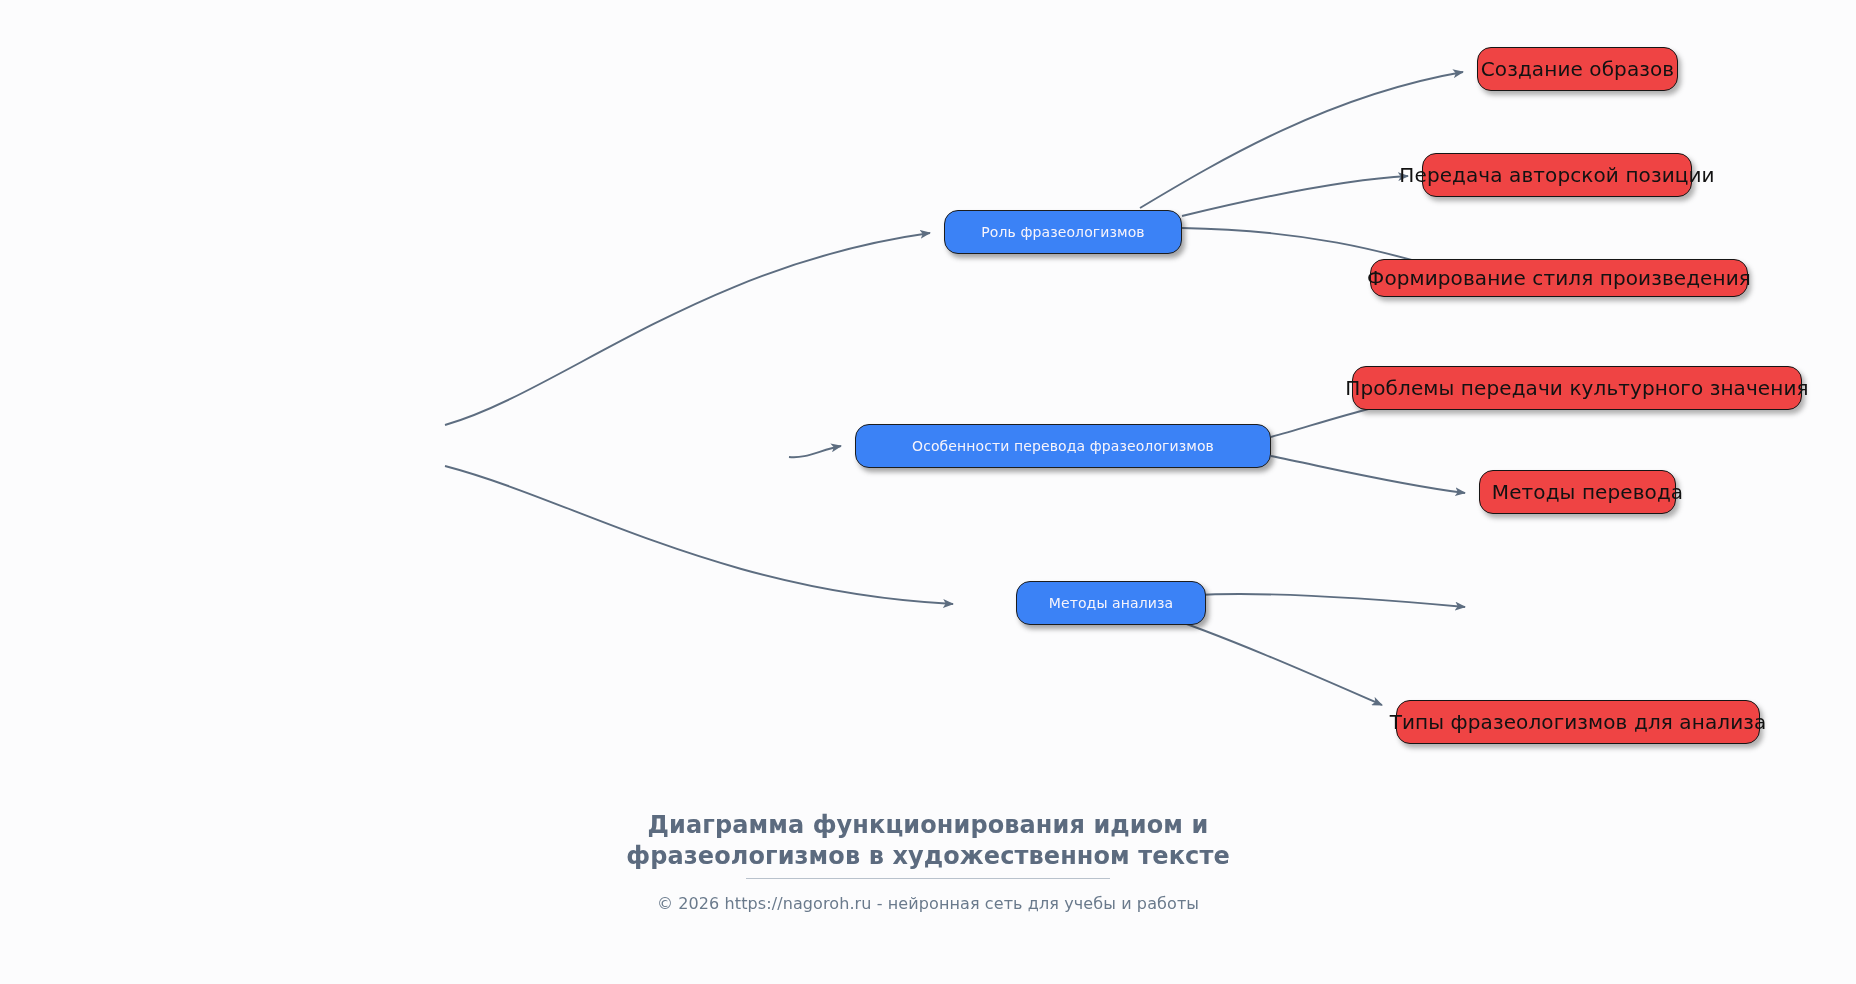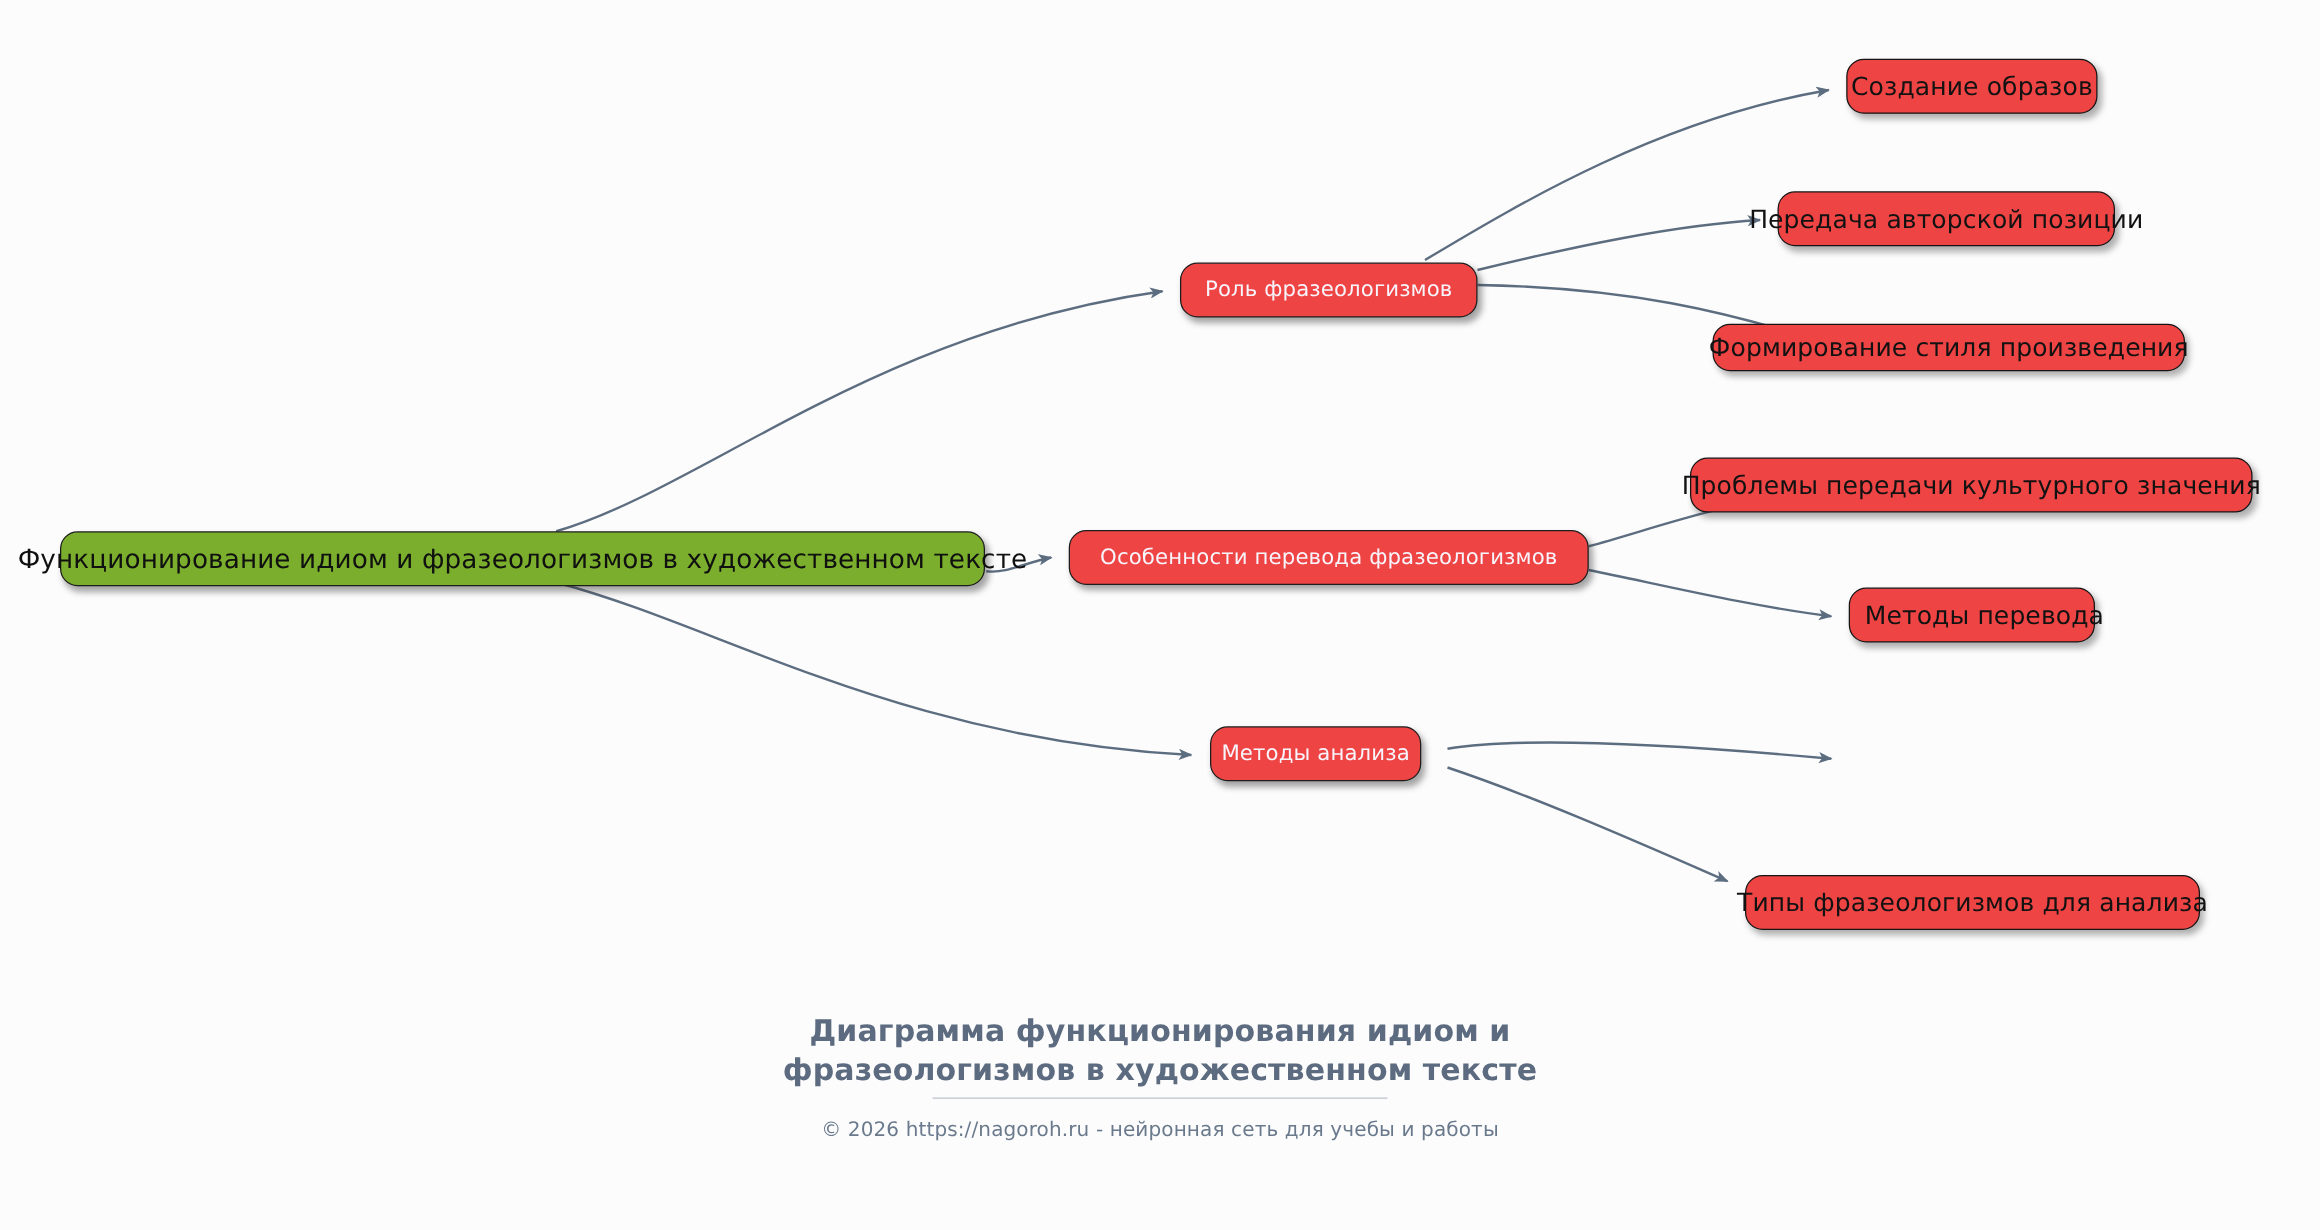--- a/index.html
+++ b/index.html
@@ -44,24 +44,24 @@
   
   .node.root {
     background: #7aae2c;
     border: 1.6px solid #1d1d1d;
     color: #101010;
     font-size: 21px;
     box-shadow: 3px 4px 5px rgba(40, 40, 40, 0.42);
   }
   
   .node.branch {
-    background: #ef4444;
+    background: #3b82f6;
     border: 1.6px solid #1d1d1d;
     color: #f7f4fb;
-    font-size: 17px;
+    font-size: 14px;
     box-shadow: 3px 4px 5px rgba(40, 40, 40, 0.42);
   }
   
   .node.leaf {
     background: #ef4444;
     border: 1.6px solid #151515;
     color: #121212;
     font-size: 20px;
     box-shadow: 3px 4px 5px rgba(60, 60, 60, 0.40);
   }
@@ -121,23 +121,20 @@
       <path d="M 1182 228 C 1300 230 1380 248 1475 279" marker-end="url(#arrowhead)"></path>
 
       <path d="M 1271 437 C 1320 424 1370 404 1455 392" marker-end="url(#arrowhead)"></path>
       <path d="M 1271 456 C 1330 468 1400 485 1465 493" marker-end="url(#arrowhead)"></path>
 
       <path d="M 1158 599 C 1200 592 1280 590 1465 607" marker-end="url(#arrowhead)"></path>
       <path d="M 1158 614 C 1230 638 1320 678 1382 705" marker-end="url(#arrowhead)"></path>
     </g>
   </svg>
 
-  <div class="node root" style="left:48px; top:425px; width:740px; height:44px;">
-    <span class="node-label">Функционирование идиом и фразеологизмов в художественном тексте</span>
-  </div>
 
   <div class="node branch" style="left:944px; top:210px; width:238px; height:44px;">
     <span class="node-label">Роль фразеологизмов</span>
   </div>
 
   <div class="node leaf" style="left:1477px; top:47px; width:201px; height:44px;">
     <span class="node-label">Создание образов</span>
   </div>
 
   <div class="node leaf" style="left:1422px; top:153px; width:270px; height:44px;">
@@ -153,21 +150,21 @@
   </div>
 
   <div class="node leaf" style="left:1352px; top:366px; width:450px; height:44px;">
     <span class="node-label">Проблемы передачи культурного значения</span>
   </div>
 
   <div class="node leaf" style="left:1479px; top:470px; width:197px; height:44px;padding-left:20px;">
     <span class="node-label">Методы перевода</span>
   </div>
 
-  <div class="node branch" style="left:968px; top:581px; width:169px; height:44px;">
+  <div class="node branch" style="left:1016px; top:581px; width:190px; height:44px;">
     <span class="node-label">Методы анализа</span>
   </div>
 
 
   <div class="node leaf" style="left:1396px; top:686px; width:364px; height:44px;margin-top:14px;">
     <span class="node-label">Типы фразеологизмов для анализа</span>
   </div>
 
   <div class="footer footer-title">
     <div>Диаграмма функционирования идиом и</div>

